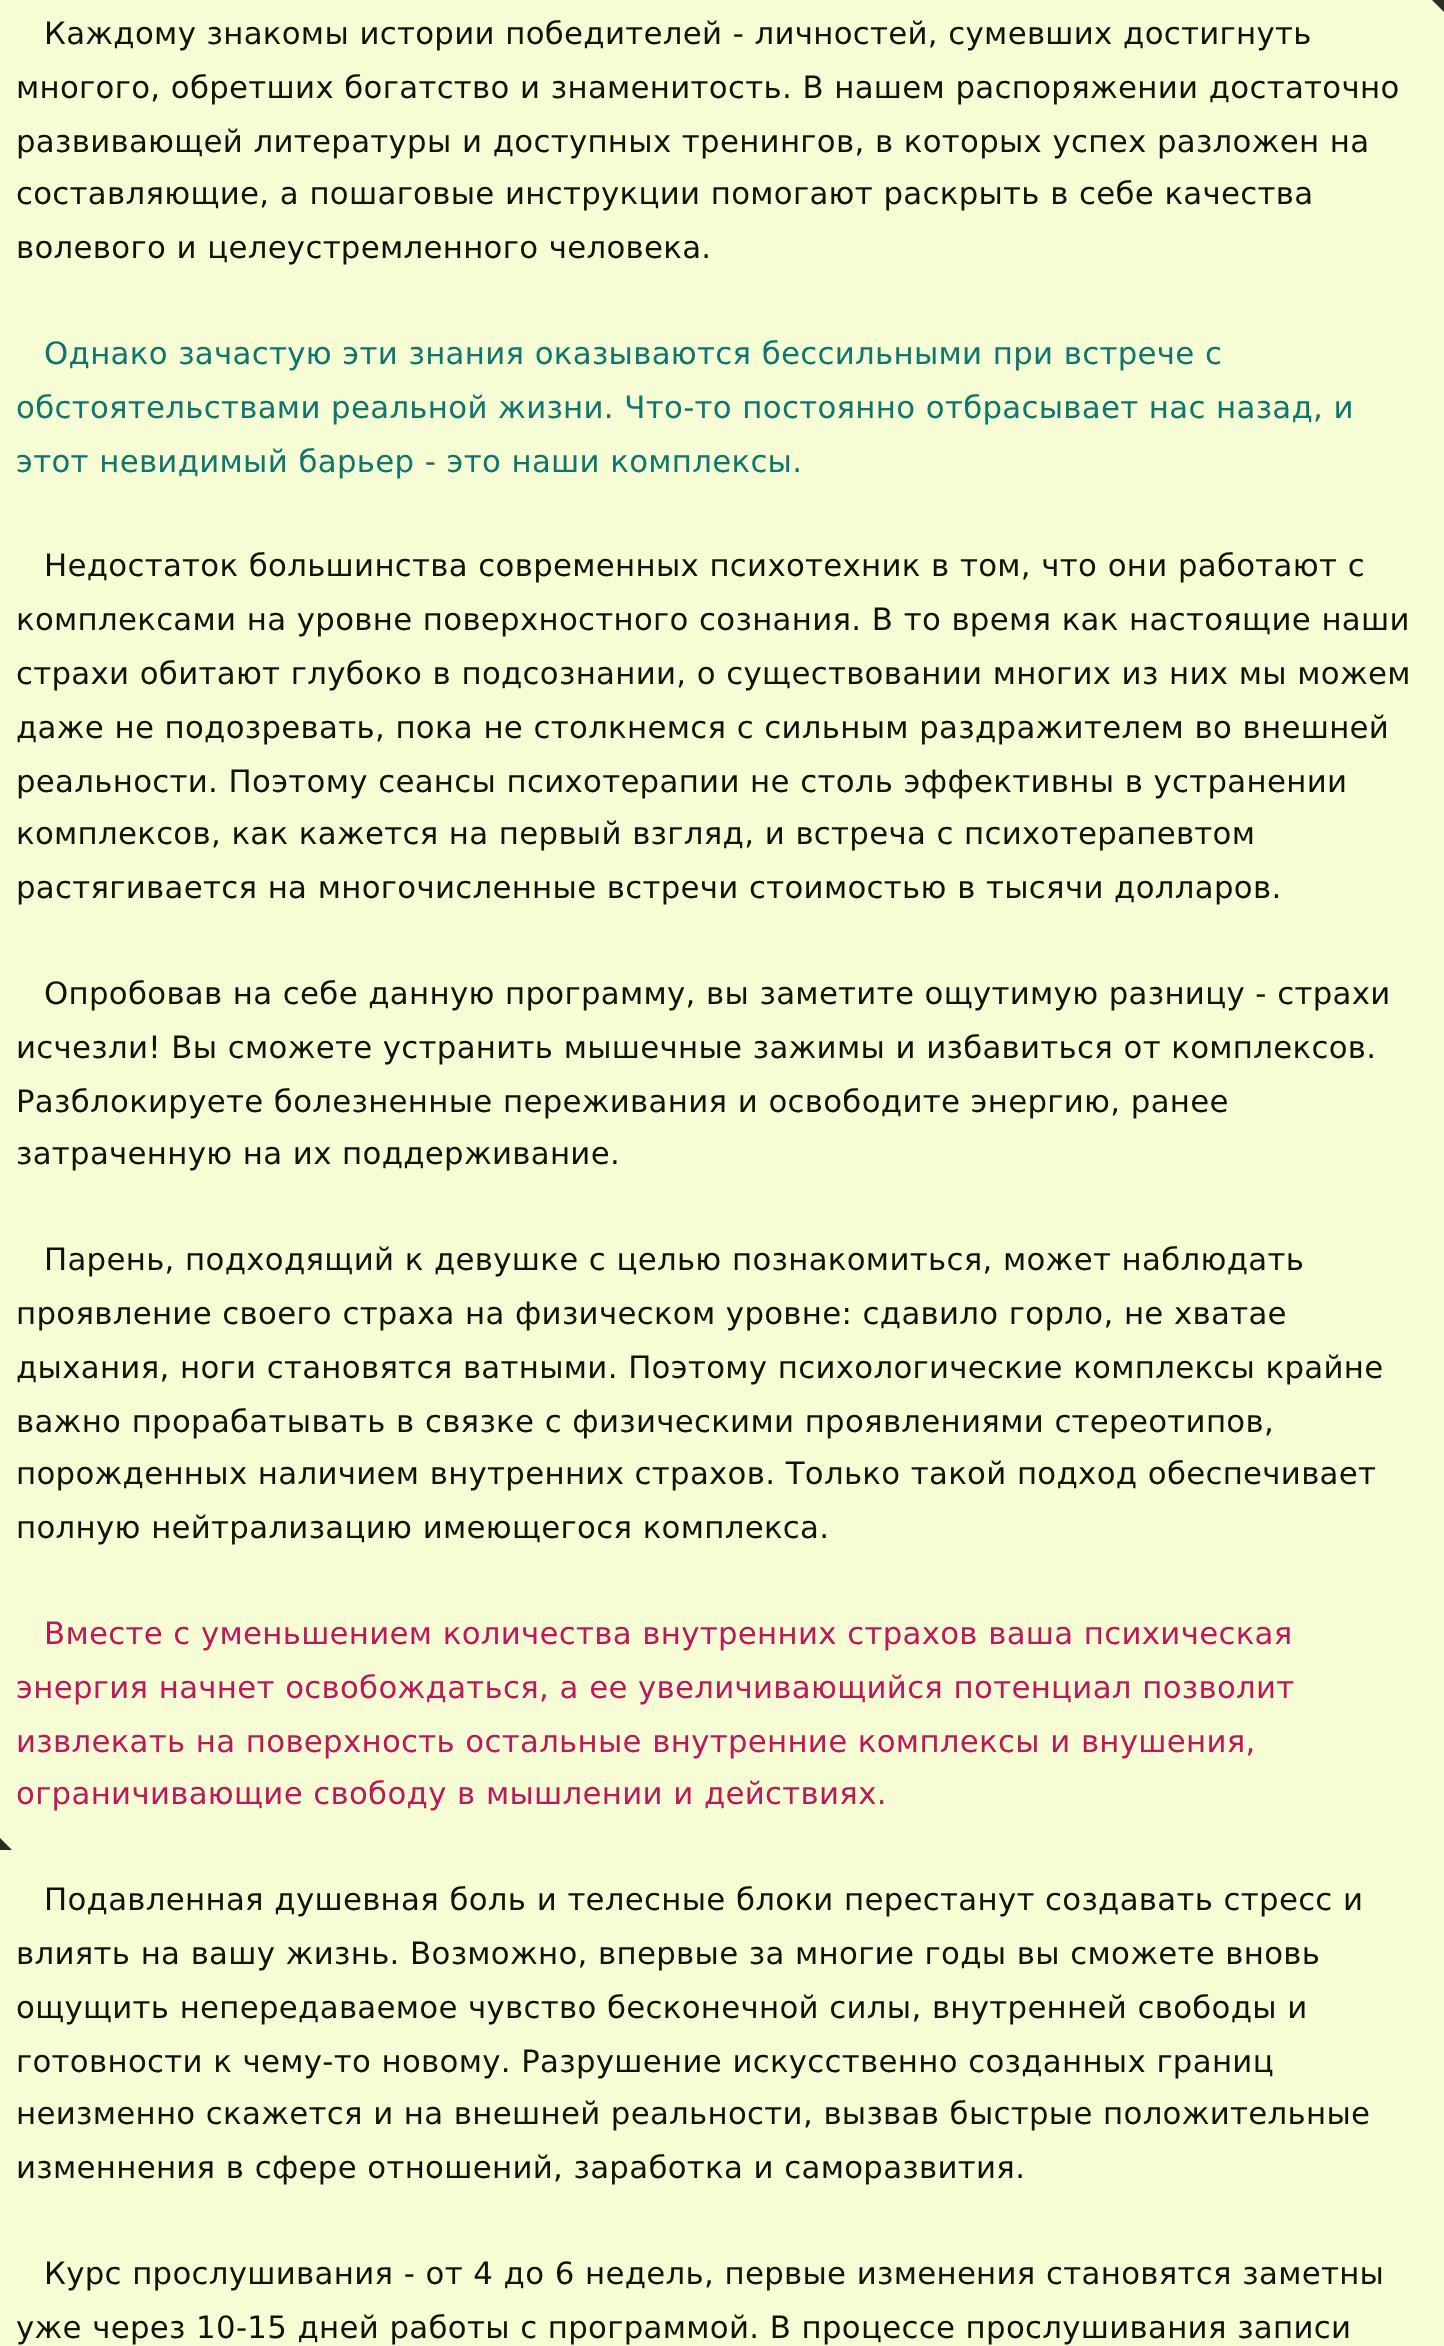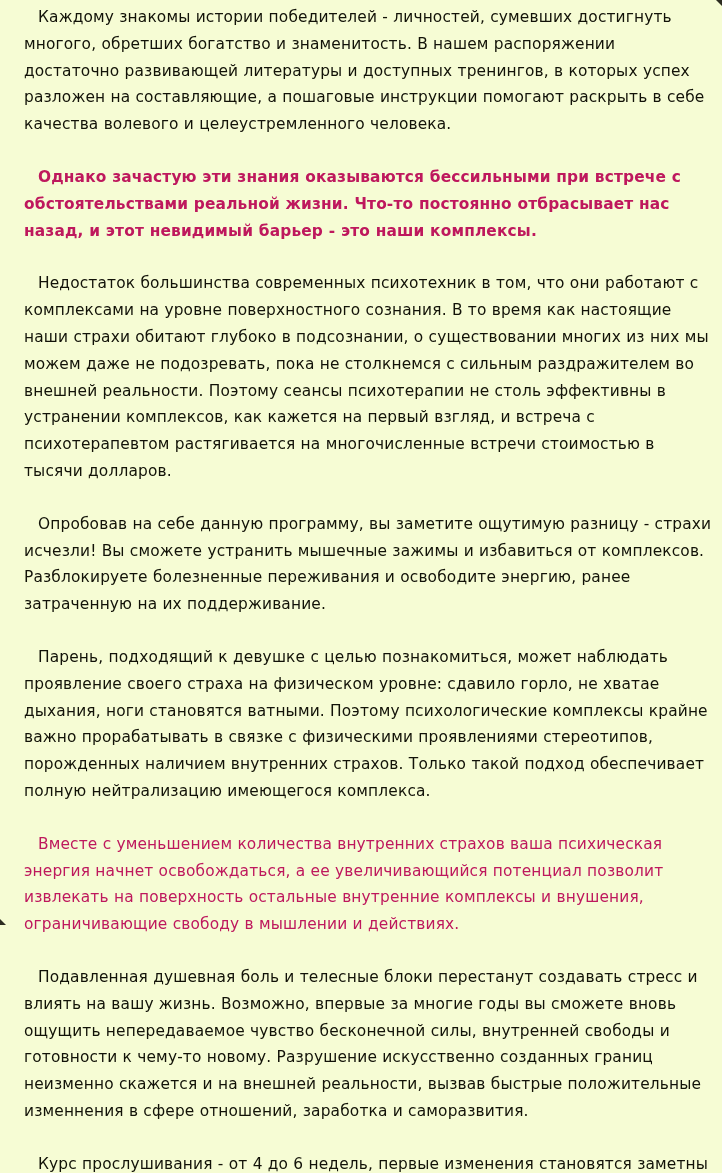--- a/index.html
+++ b/index.html
@@ -14,21 +14,21 @@
     font-family: "DejaVu Sans", "Liberation Sans", sans-serif;
     overflow: hidden;
   }
 
   #page {
     position: relative;
     width: 722px;
     height: 925px;
     background: #f6fcd4;
     box-sizing: border-box;
-    padding: 4px 9px 0 24px;
+    padding: 4px 9px 0 8px;
   }
 
   
   .corner-artifact {
     position: absolute;
     width: 6px;
     height: 6px;
     background: #2c2c20;
     pointer-events: none;
   }
@@ -66,21 +66,21 @@
 </head>
 <body style="background: rgb(246, 252, 212);">
 
 <div id="page" style="background: rgb(246, 252, 212);">
 
   <div class="corner-artifact tr"></div>
   <div class="corner-artifact bl"></div>
 
   <div class="article">
     <p class="para" style="color: rgb(18, 18, 8);">Каждому знакомы истории победителей - личностей, сумевших достигнуть многого, обретших богатство и знаменитость. В нашем распоряжении достаточно развивающей литературы и доступных тренингов, в которых успех разложен на составляющие, а пошаговые инструкции помогают раскрыть в себе качества волевого и целеустремленного человека.</p>
-    <p class="para" style="color: #be185d; font-weight: bold;">Однако зачастую эти знания оказываются бессильными при встрече с обстоятельствами реальной жизни. Что-то постоянно отбрасывает нас назад, и этот невидимый барьер - это наши комплексы.</p>
+    <p class="para" style="color: #0f766e;">Однако зачастую эти знания оказываются бессильными при встрече с обстоятельствами реальной жизни. Что-то постоянно отбрасывает нас назад, и этот невидимый барьер - это наши комплексы.</p>
     <p class="para" style="color: rgb(18, 18, 8);">Недостаток большинства современных психотехник в том, что они работают с комплексами на уровне поверхностного сознания. В то время как настоящие наши страхи обитают глубоко в подсознании, о существовании многих из них мы можем даже не подозревать, пока не столкнемся с сильным раздражителем во внешней реальности. Поэтому сеансы психотерапии не столь эффективны в устранении комплексов, как кажется на первый взгляд, и встреча с психотерапевтом растягивается на многочисленные встречи стоимостью в тысячи долларов.</p>
     <p class="para" style="color: rgb(18, 18, 8); margin-top: 24px;">Опробовав на себе данную программу, вы заметите ощутимую разницу - страхи исчезли! Вы сможете устранить мышечные зажимы и избавиться от комплексов. Разблокируете болезненные переживания и освободите энергию, ранее затраченную на их поддерживание.</p>
     <p class="para" style="color: rgb(18, 18, 8);">Парень, подходящий к девушке с целью познакомиться, может наблюдать проявление своего страха на физическом уровне: сдавило горло, не хватае дыхания, ноги становятся ватными. Поэтому психологические комплексы крайне важно прорабатывать в связке с физическими проявлениями стереотипов, порожденных наличием внутренних страхов. Только такой подход обеспечивает полную нейтрализацию имеющегося комплекса.</p>
     <p class="para" style="color: #be185d;">Вместе с уменьшением количества внутренних страхов ваша психическая энергия начнет освобождаться, а ее увеличивающийся потенциал позволит извлекать на поверхность остальные внутренние комплексы и внушения, ограничивающие свободу в мышлении и действиях.</p>
     <p class="para" style="color: rgb(18, 18, 8);">Подавленная душевная боль и телесные блоки перестанут создавать стресс и влиять на вашу жизнь. Возможно, впервые за многие годы вы сможете вновь ощущить непередаваемое чувство бесконечной силы, внутренней свободы и готовности к чему-то новому. Разрушение искусственно созданных границ неизменно скажется и на внешней реальности, вызвав быстрые положительные изменнения в сфере отношений, заработка и саморазвития.</p>
     <p class="para" style="color: rgb(18, 18, 8);">Курс прослушивания - от 4 до 6 недель, первые изменения становятся заметны уже через 10-15 дней работы с программой. В процессе прослушивания записи необходимо четко представлять ситуации, в которых дают о себе знать ваши комплексы. По мере того, как они будут проработаны (ощущение легкой эйфории, абсурдности и неуместности страха), можно будет переходить к остальным негативным ощущениям и т.д.</p>
   </div>
 
 </div>
 

